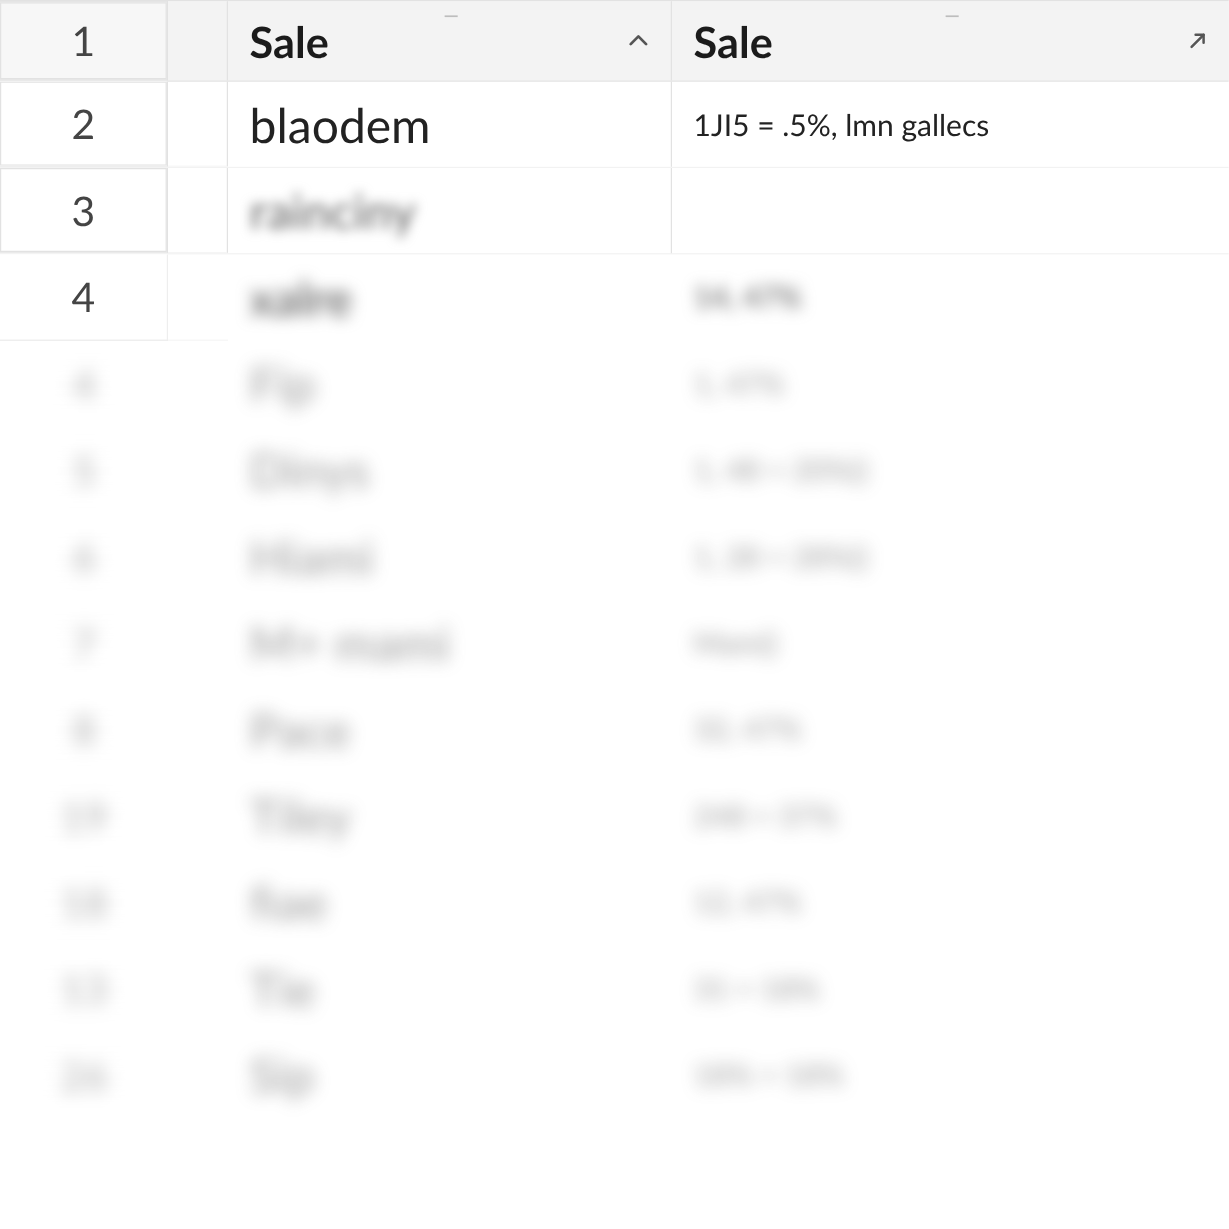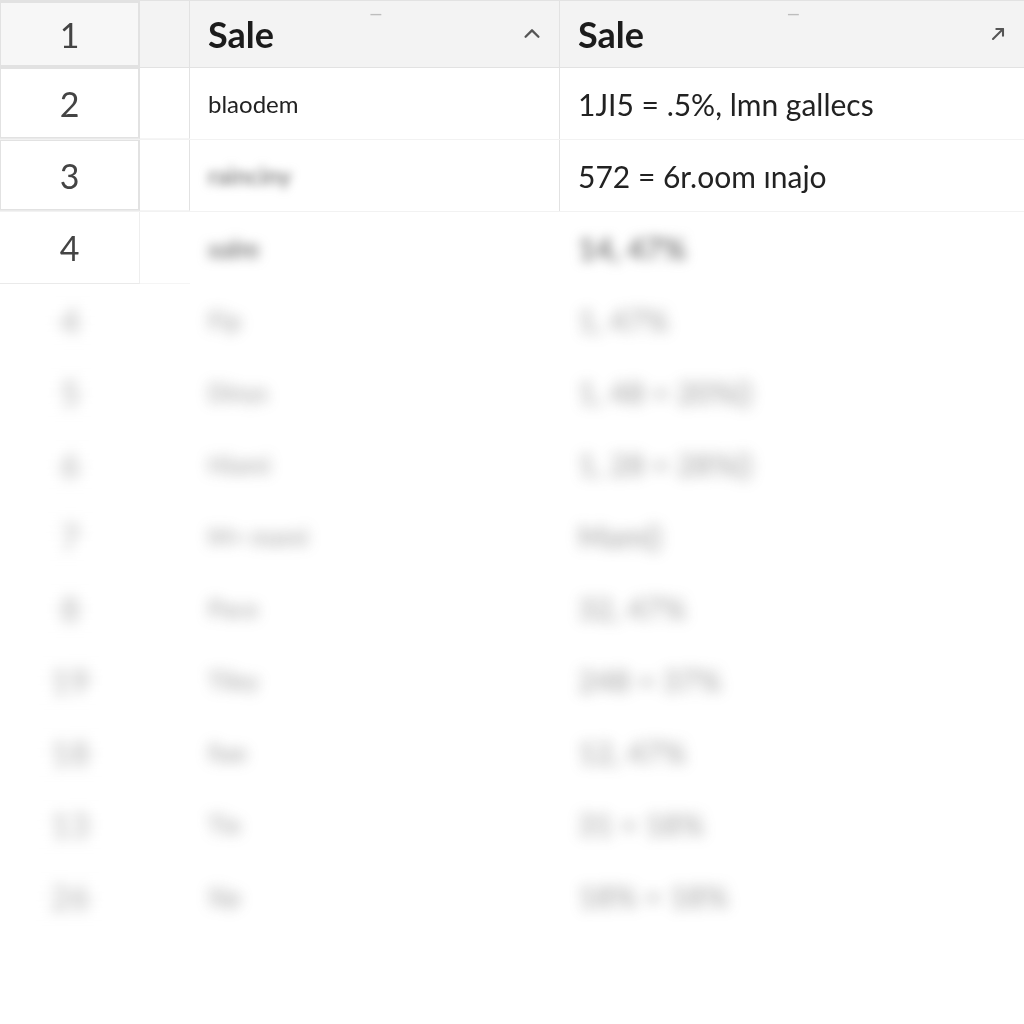--- a/index.html
+++ b/index.html
@@ -1,22 +1,22 @@
 <!DOCTYPE html>
 <html><head>
   <meta charset="utf-8">
   <style>
     * { margin: 0; padding: 0; box-sizing: border-box; }
     html, body { width: 1024px; height: 1024px; font-family: -apple-system, BlinkMacSystemFont, "Segoe UI", "Lato", sans-serif; background: #ffffff; overflow: hidden; }
     .sheet { position: relative; width: 100%; height: 100%; }
     .row { display: flex; align-items: stretch; }
     .rownum-col { width: 140px; flex: 0 0 140px; display: flex; align-items: center; justify-content: center; font-size: 34px; color: #444; background: #ffffff; border-right: 1px solid #e2e2e2; }
     .gap-col { width: 50px; flex: 0 0 50px; border-right: 1px solid #e2e2e2; }
-    .drive-col { width: 370px; flex: 0 0 370px; border-right: 1px solid #e2e2e2; display: flex; align-items: center; padding: 0 18px; font-size: 24px; color: #222; position: relative; }
-    .sale-col { flex: 1 1 auto; display: flex; align-items: center; padding: 0 18px; font-size: 30px; color: #222; position: relative; }
+    .drive-col { width: 370px; flex: 0 0 370px; border-right: 1px solid #e2e2e2; display: flex; align-items: center; padding: 0 18px; font-size: 40px; color: #222; position: relative; }
+    .sale-col { flex: 1 1 auto; display: flex; align-items: center; padding: 0 18px; font-size: 25px; color: #222; position: relative; }
     .header-row { height: 68px; background: #f3f3f3; border-top: 1px solid #e2e2e2; border-bottom: 1px solid #e2e2e2; }
     .header-row .rownum-col { background: #f7f7f7; border-bottom: 1px solid #e2e2e2; border-top: 1px solid #e2e2e2; }
     .header-row .gap-col { background: #f3f3f3; }
     .header-row .drive-col, .header-row .sale-col { background: #f3f3f3; font-weight: 700; font-size: 36px; color: #1b1b1b; }
     .data-row { height: 72px; border-bottom: 1px solid #f2f2f2; }
     .data-row .rownum-col { border-bottom: 1px solid #eaeaea; }
     .data-row .gap-col { border-bottom: 1px solid #f5f5f5; }
     .sort-icon { position: absolute; right: 16px; top: 50%; transform: translateY(-50%); }
     .sort-icon svg { display: block; }
     .handle-icon { position: absolute; top: 2px; left: 50%; transform: translateX(-50%); color: #bdbdbd; font-size: 16px; letter-spacing: -3px; }
@@ -73,23 +73,20 @@
   </div>
 
   <div class="row data-row row3">
     <div class="rownum-col row-num-box">
       <span>3</span>
     </div>
     <div class="gap-col"></div>
     <div class="drive-col">
       <span>rainciny</span>
     </div>
-    <div class="sale-col">
-      <span>572 = 6r.oom ınajo</span>
-    </div>
   </div>
 
   <div class="row data-row" style="border-bottom:none;">
     <div class="rownum-col" style="border-right:1px solid #eee;">
       <span>4</span>
     </div>
     <div class="gap-col" style="border-right:none;"></div>
     <div class="drive-col" style="border-right:none;">
       <span style="filter:blur(6px);color:#666;font-weight:600;">xalre</span>
     </div>

